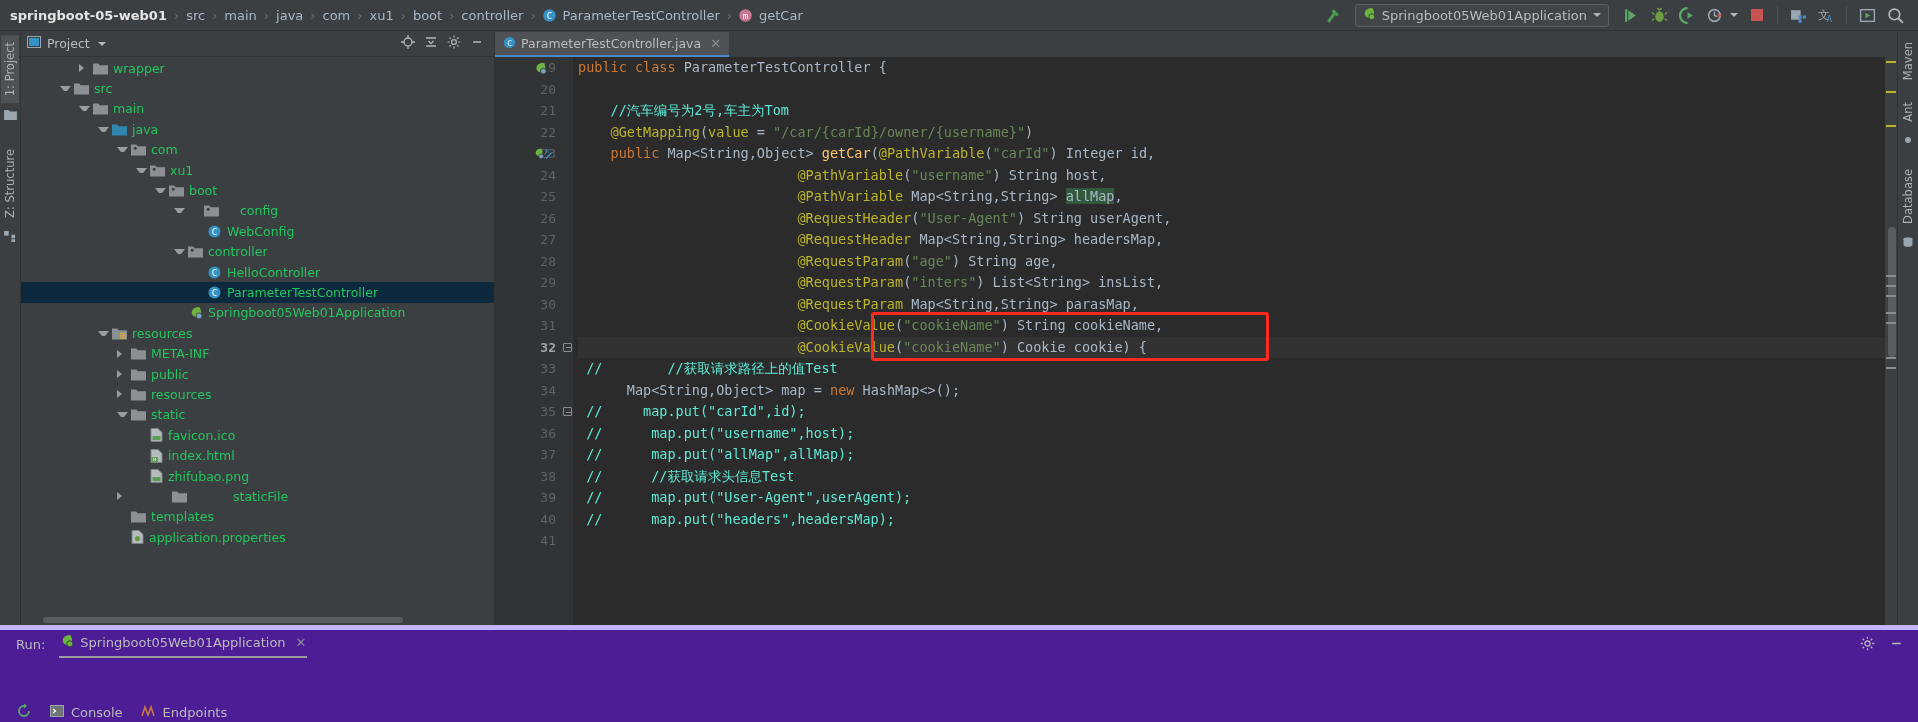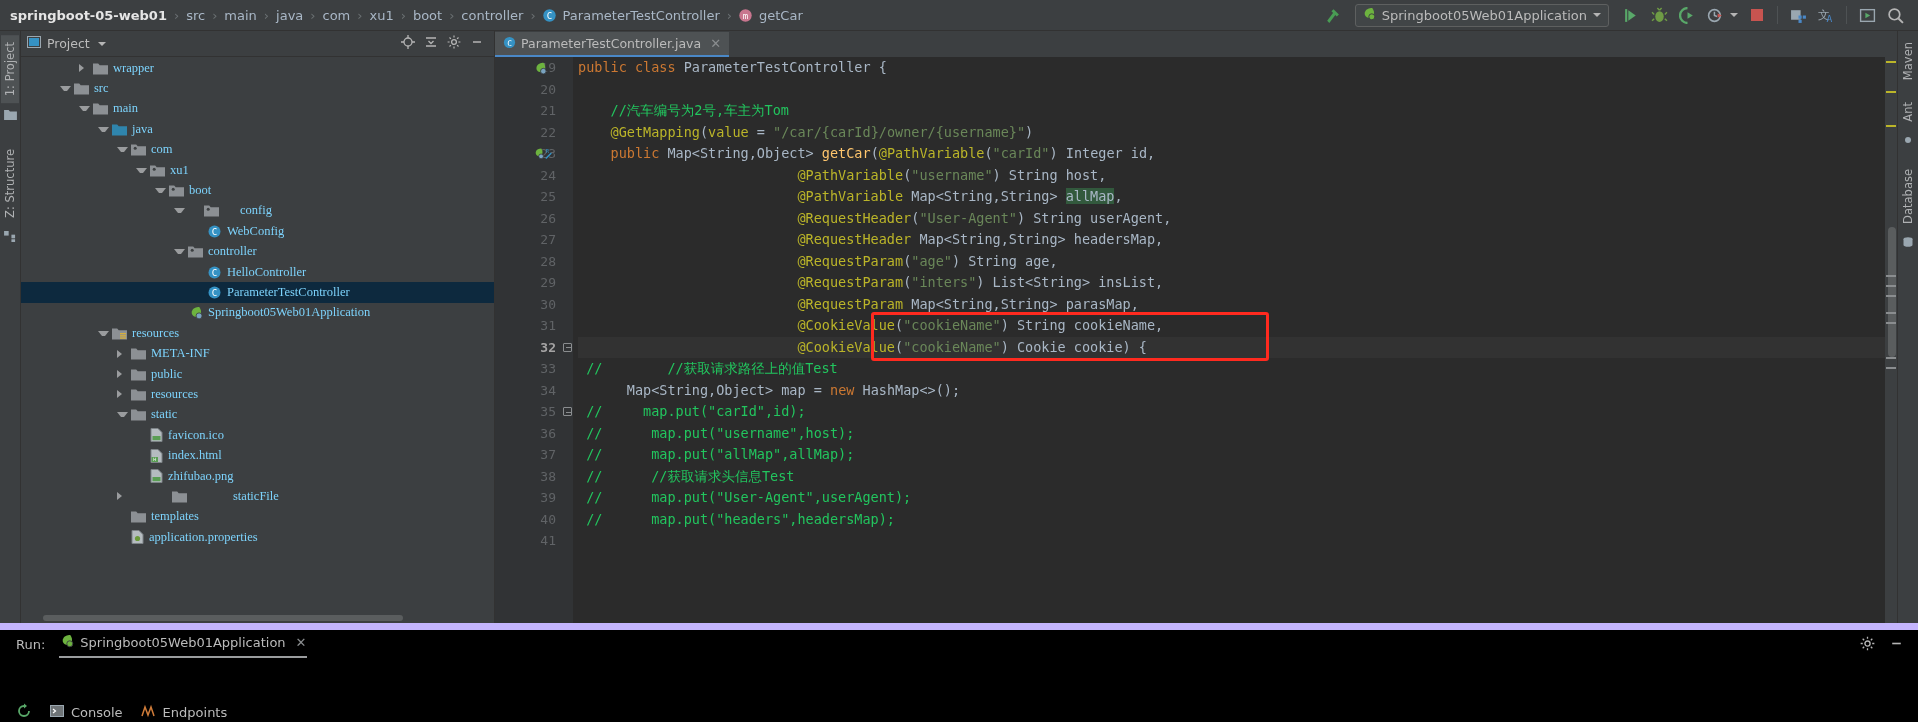--- a/index.html
+++ b/index.html
@@ -61,21 +61,21 @@
   .proj-title { color: #bbbbbb; font-size: 12.5px; margin-left: 6px; }
   .proj-head-actions { margin-left: auto; display: flex; align-items: center; gap: 9px; padding-right: 4px; }
   .tree { flex: 1; overflow: hidden; position: relative; padding-top: 1px; }
   .row { height: 20.4px; display: flex; align-items: center; white-space: nowrap; font-size: 12.5px; color: #bbbbbb; }
   .row.selected { background: #0d293e; }
   .arrow { width: 11px; height: 11px; display: inline-flex; align-items: center; justify-content: center; flex: 0 0 11px; }
   .arrow.r { width: 0;height: 0;border-top: 4px solid transparent;border-bottom: 4px solid transparent;border-left: 5.5px solid #9a9c9e; }
   .arrow.d { width: 0;height: 0;border-left: 4px solid transparent;border-right: 4px solid transparent;border-top: 5.5px solid #9a9c9e; }
   .arrow-box { width: 11px; display:flex; align-items:center; justify-content:center; flex:0 0 11px; }
   .node-ic { margin: 0 5px 0 3px; display: inline-flex; align-items: center; flex: 0 0 auto; }
-  .node-lbl { color: #7dd3fc; font-family: Liberation Serif, serif; }
+  .node-lbl { color: #22c55e; }
   .hscroll {
     position: absolute; left: 22px; bottom: 2px; height: 6px; width: 360px;
     background: #5a5d5e; border-radius: 3px;
   }
 
   
   .editor-col { flex: 1; display: flex; flex-direction: column; min-width: 0; background: #2b2b2b; }
   .tabbar { height: 26px; background: #3c3f41; display: flex; align-items: flex-end; flex: 0 0 26px; }
   .tab {
     height: 25px; display: flex; align-items: center; gap: 5px; padding: 0 8px 0 8px;
@@ -99,40 +99,40 @@
   .code {
     flex: 1; position: relative; overflow: hidden; background: #2b2b2b;
     font-family: "DejaVu Sans Mono", "Liberation Mono", monospace; font-size: 13.5px;
     padding-left: 5px;
   }
   .cline { height: 21.5px; line-height: 21.5px; white-space: pre; color: #a9b7c6; }
   .cline.cur { background: #323232; }
   .kw { color: #cc7832; }
   .an { color: #bbb529; }
   .str { color: #6a8759; }
-  .cm { color: #22c55e; }
+  .cm { color: #5eead4; }
   .ty { color: #a9b7c6; }
   .mth { color: #ffc66d; }
   .pn { color: #a9b7c6; }
   .hl { background: #32593d; }
   .redbox { position: absolute; border: 3px solid #ff2a1f; border-radius: 3px; pointer-events: none; }
 
   
   .markers { width: 12px; background: #3c3f41; flex: 0 0 12px; position: relative; }
   .vscroll { position: absolute; right: 1px; width: 8px; background: #5a5d5e; border-radius: 4px; }
   .marker { position: absolute; right: 1px; width: 10px; height: 2px; }
 
   
   .rrail {
     width: 21px; background: #3c3f41; border-left: 1px solid #323232;
     display: flex; flex-direction: column; align-items: center; flex: 0 0 21px; padding-top: 4px;
   }
 
   
-  .runpanel { flex: 0 0 58px; background: #000000; border-top: 7px solid #c4b5fd; display: flex; flex-direction: column; gap: 44px; }
+  .runpanel { flex: 0 0 58px; background: #4c1d95; border-top: 5px solid #c4b5fd; display: flex; flex-direction: column; gap: 44px; }
   .run-head { height: 29px; display: flex; align-items: center; padding-left: 16px; }
   .run-label { color: #bbbbbb; font-size: 13px; margin-right: 14px; }
   .run-tab {
     display: flex; align-items: center; gap: 6px; font-size: 13px; color: #bbbbbb;
     padding-bottom: 3px; border-bottom: 2px solid #9a9c9e; height: 26px;
   }
   .run-head-right { margin-left: auto; display: flex; align-items: center; gap: 14px; padding-right: 14px; }
   .run-body { flex: 1; display: flex; align-items: center; padding-left: 16px; gap: 18px; }
   .run-sub { display: flex; align-items: center; gap: 7px; font-size: 13px; color: #bbbbbb; }
 </style>

